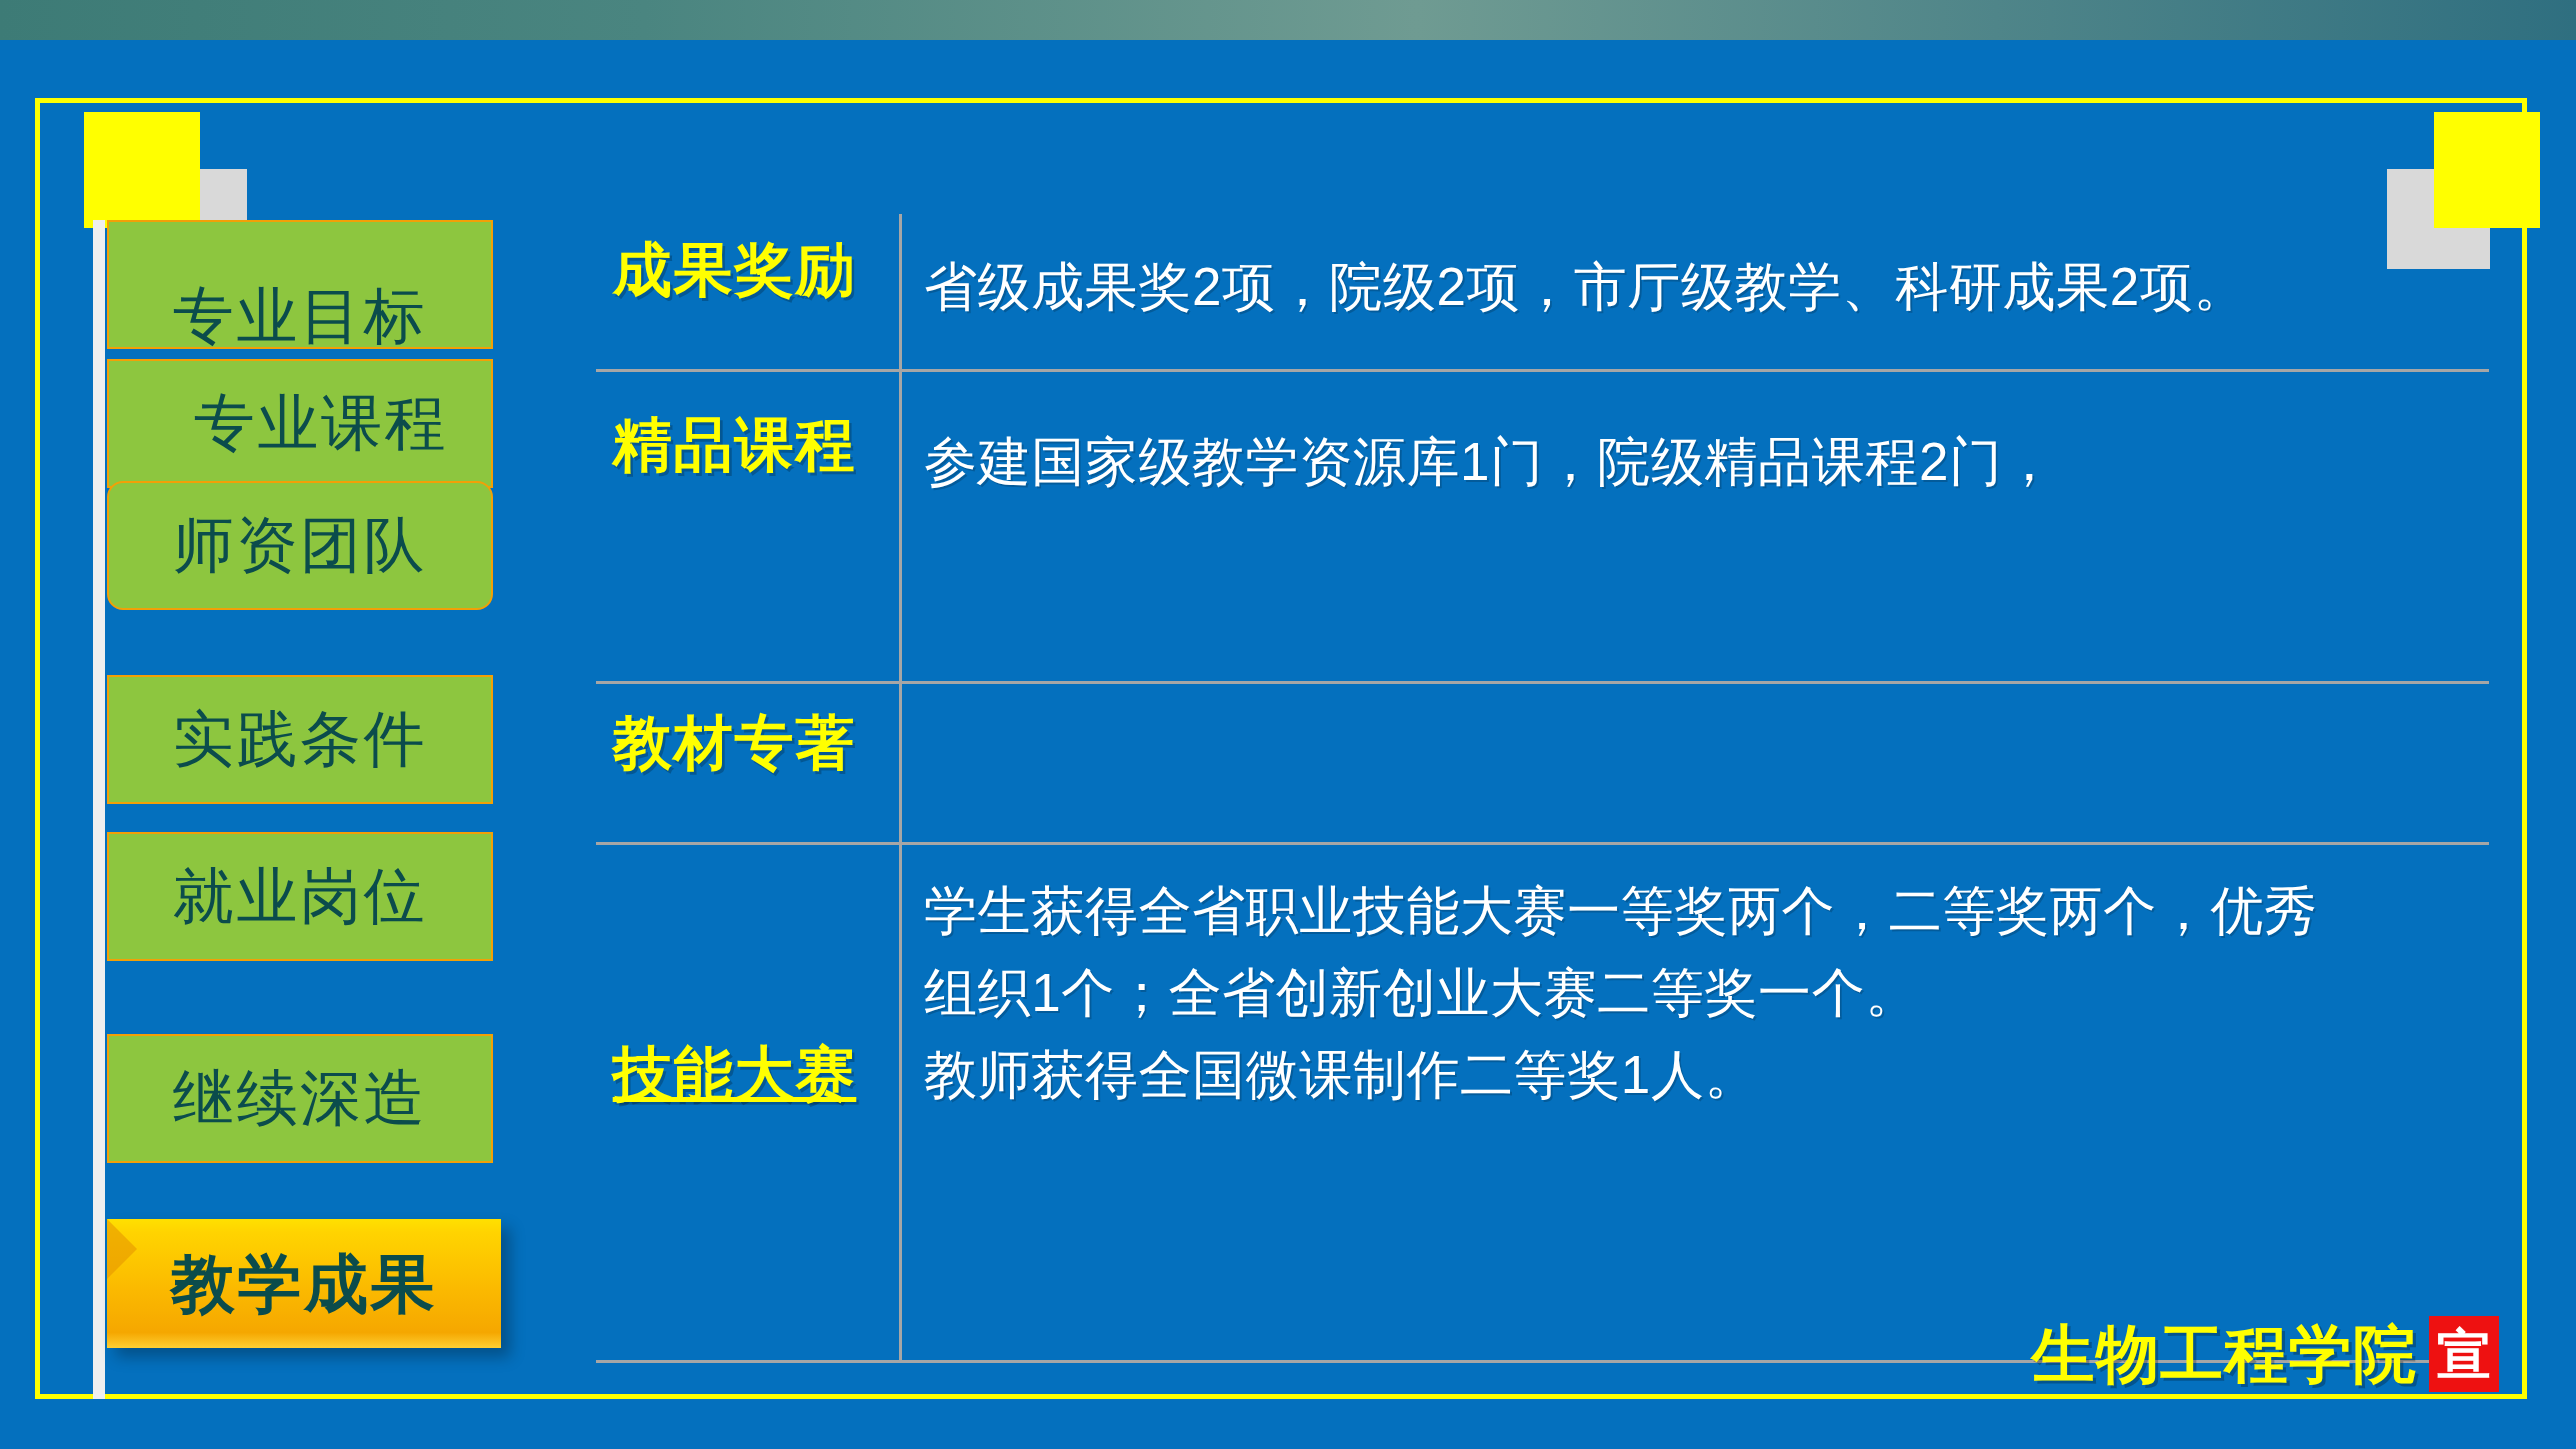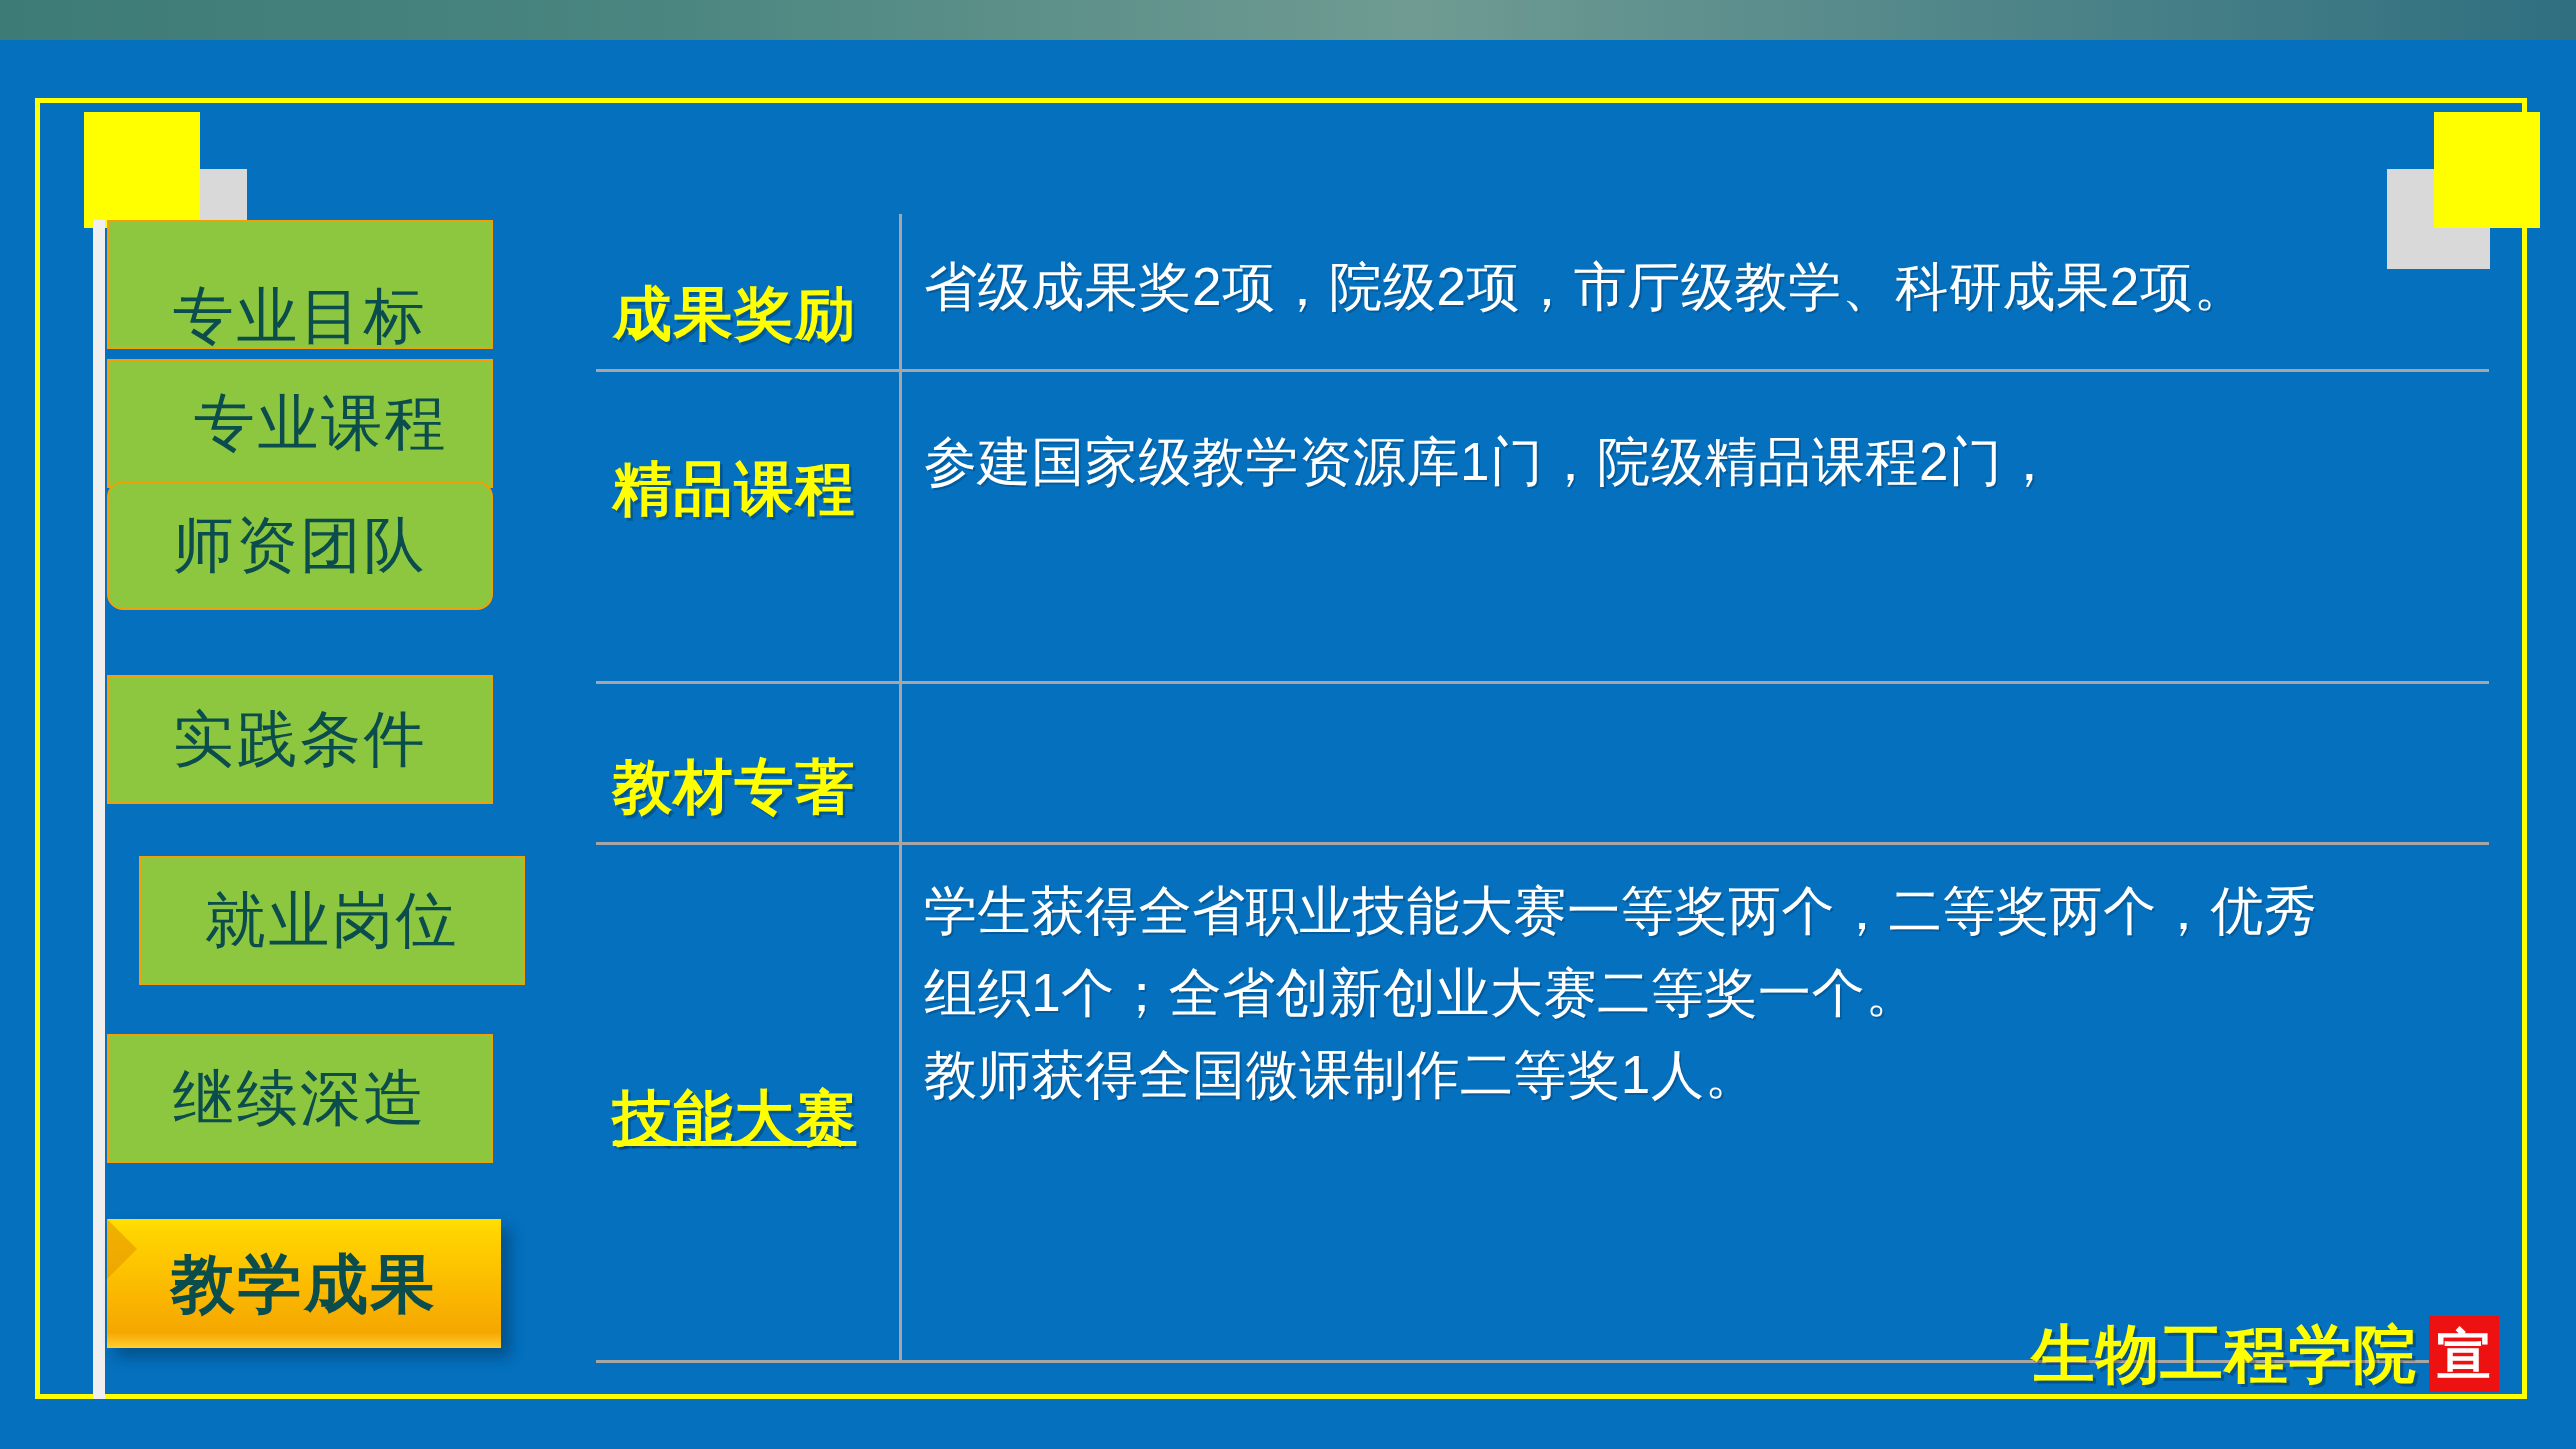--- a/index.html
+++ b/index.html
@@ -95,21 +95,20 @@
   }
   .rowlabel{
     position:absolute;left:0px;width:303px;
     text-align:center;
     color:#FFFF00;
     font-size:59px;
     font-weight:bold;
     letter-spacing:1.9px;
     text-shadow:2.6px 2.6px 0 rgba(0,0,0,0.22);
     line-height:1;
-    margin-top:44px;
   }
   .rowtext{
     position:absolute;left:341px;width:1558px;
     color:#FFFFFF;
     font-size:53px;
     line-height:1.55;
     letter-spacing:0.6px;
     text-shadow:1.9px 1.9px 0 rgba(0,0,0,0.18);
   }
   .rowtext .ln{display:block;white-space:nowrap;}
@@ -160,21 +159,21 @@
       </div>
     <div class="menu-item green" style="top:139px;padding-left:42px;">
         <span class="lbl">专业课程</span>
       </div>
     <div class="menu-item green" style="top:261px;border-radius:16px;">
         <span class="lbl">师资团队</span>
       </div>
     <div class="menu-item green" style="top:455px;">
         <span class="lbl">实践条件</span>
       </div>
-    <div class="menu-item green" style="top:636px;margin-left:32px;">
+    <div class="menu-item green" style="top:612px;">
         <span class="lbl">就业岗位</span>
       </div>
     <div class="menu-item green" style="top:814px;">
         <span class="lbl">继续深造</span>
       </div>
     <div class="menu-item active" style="top:999px;height:129px;">
         <span class="lbl">教学成果</span>
       </div>
   </div>
 

